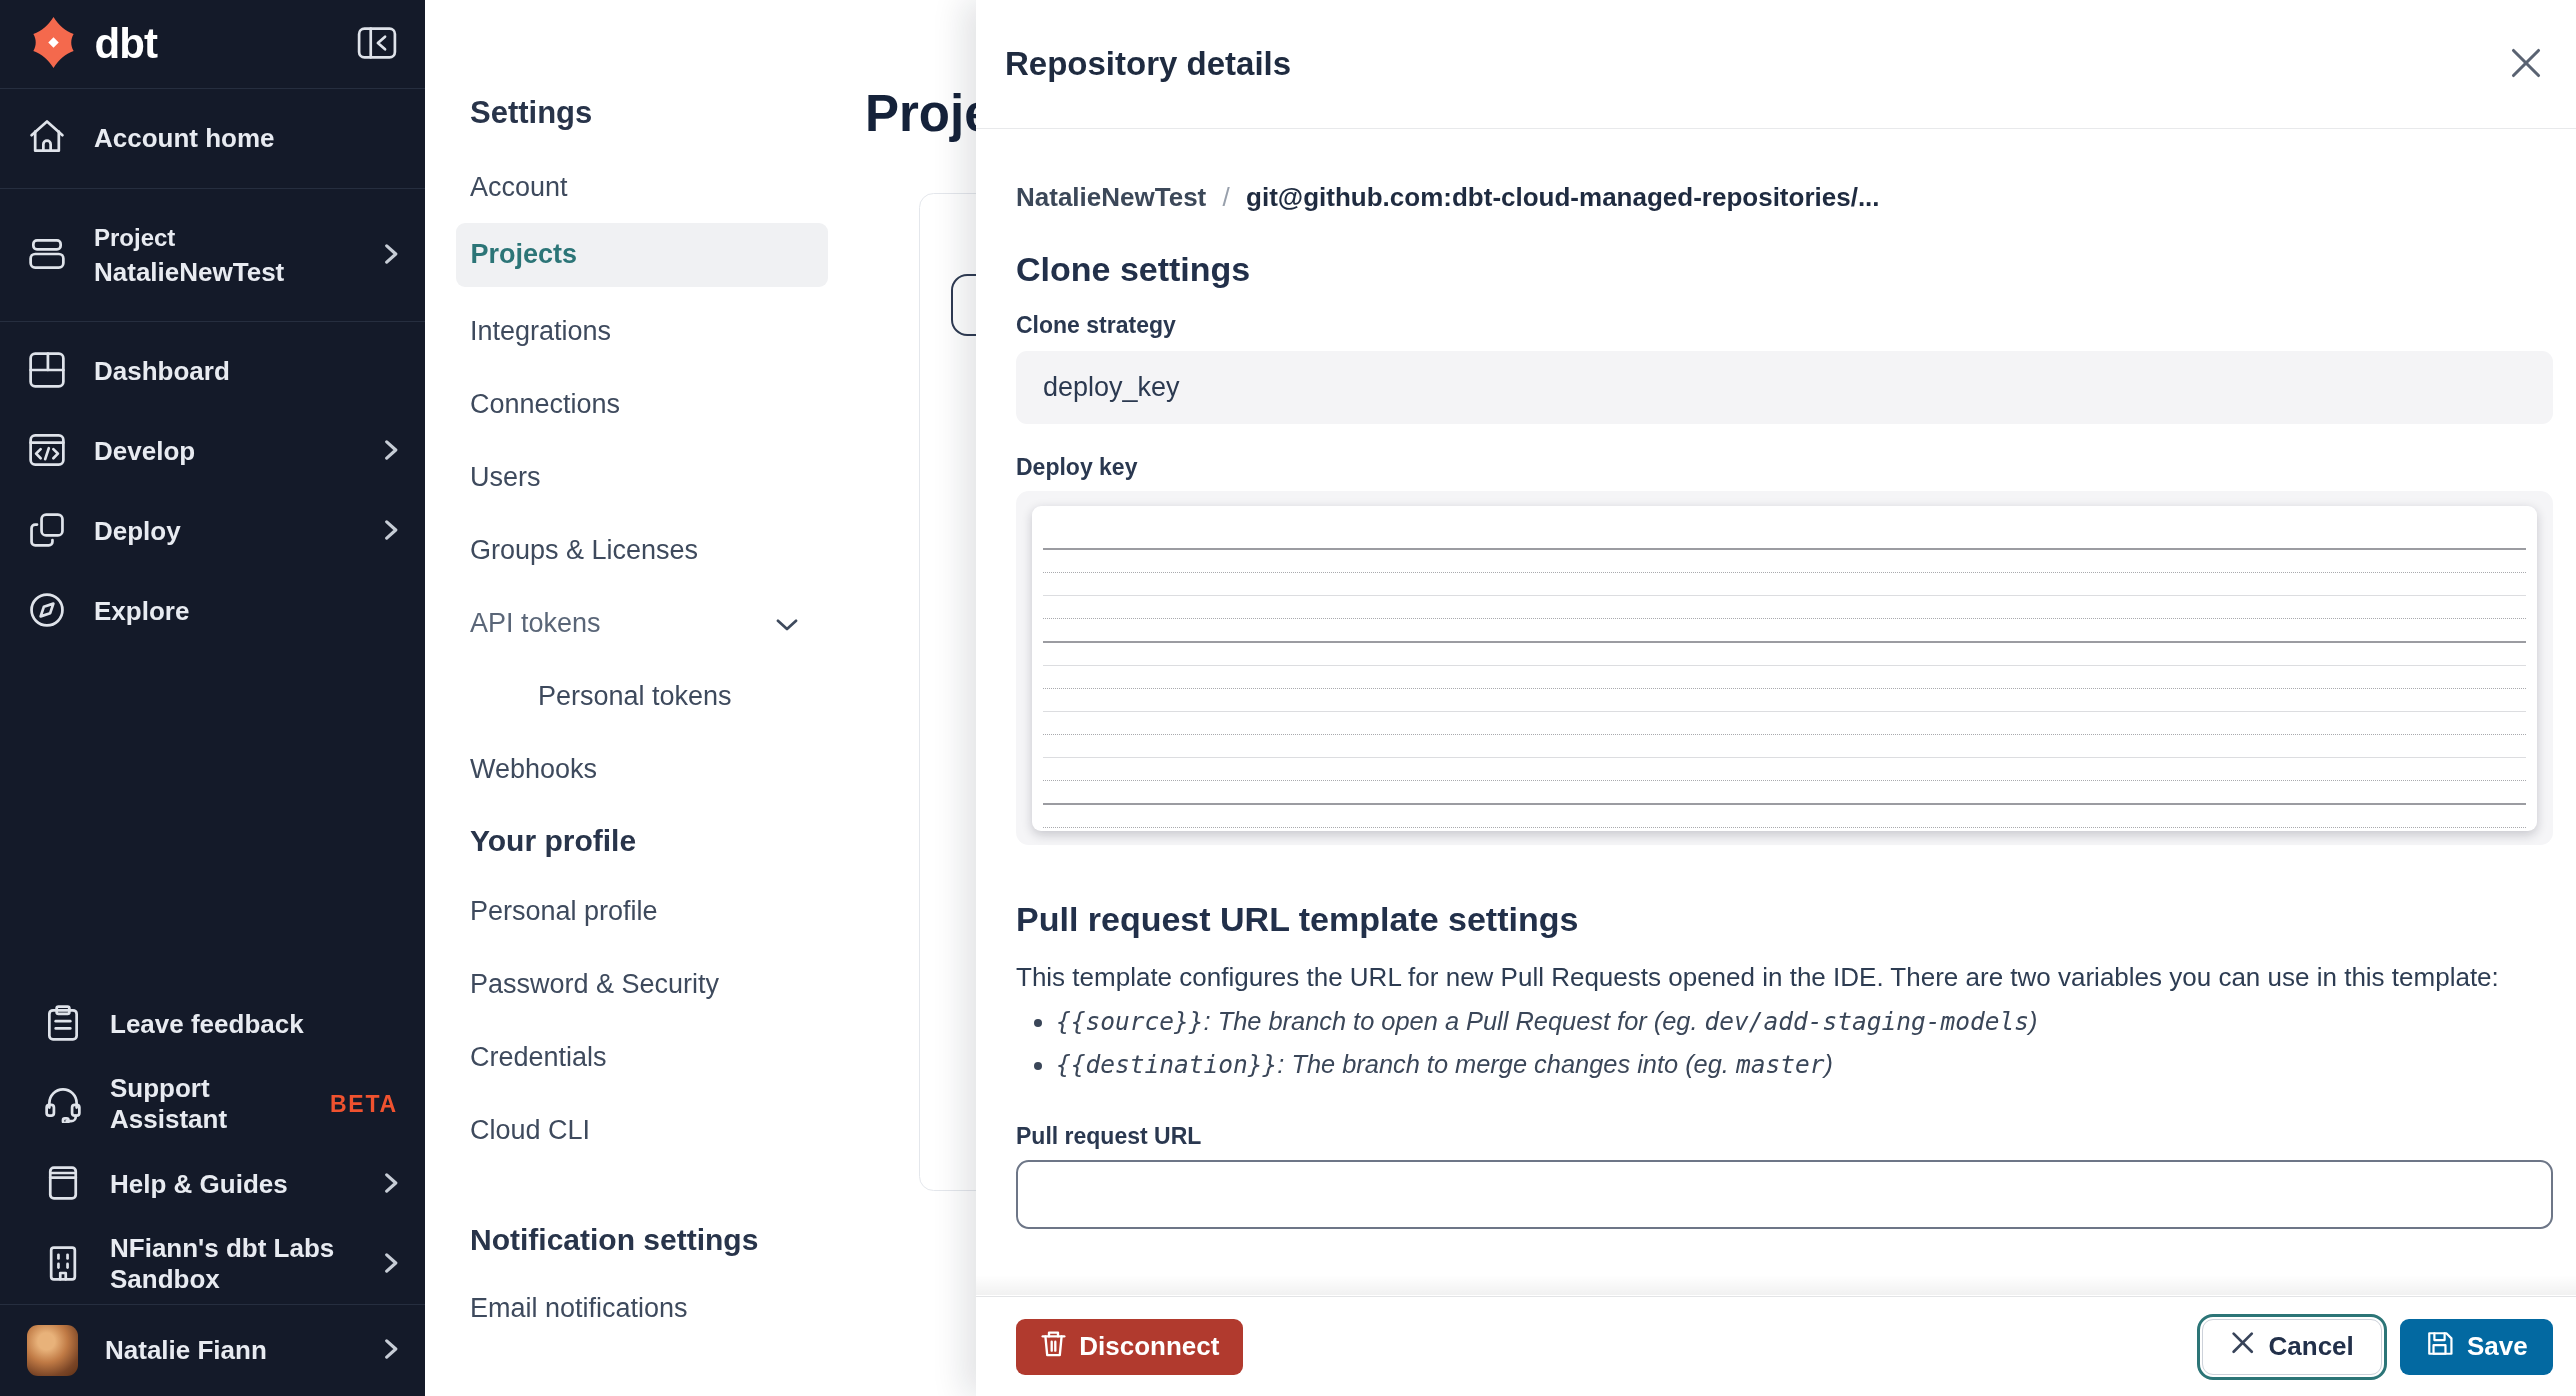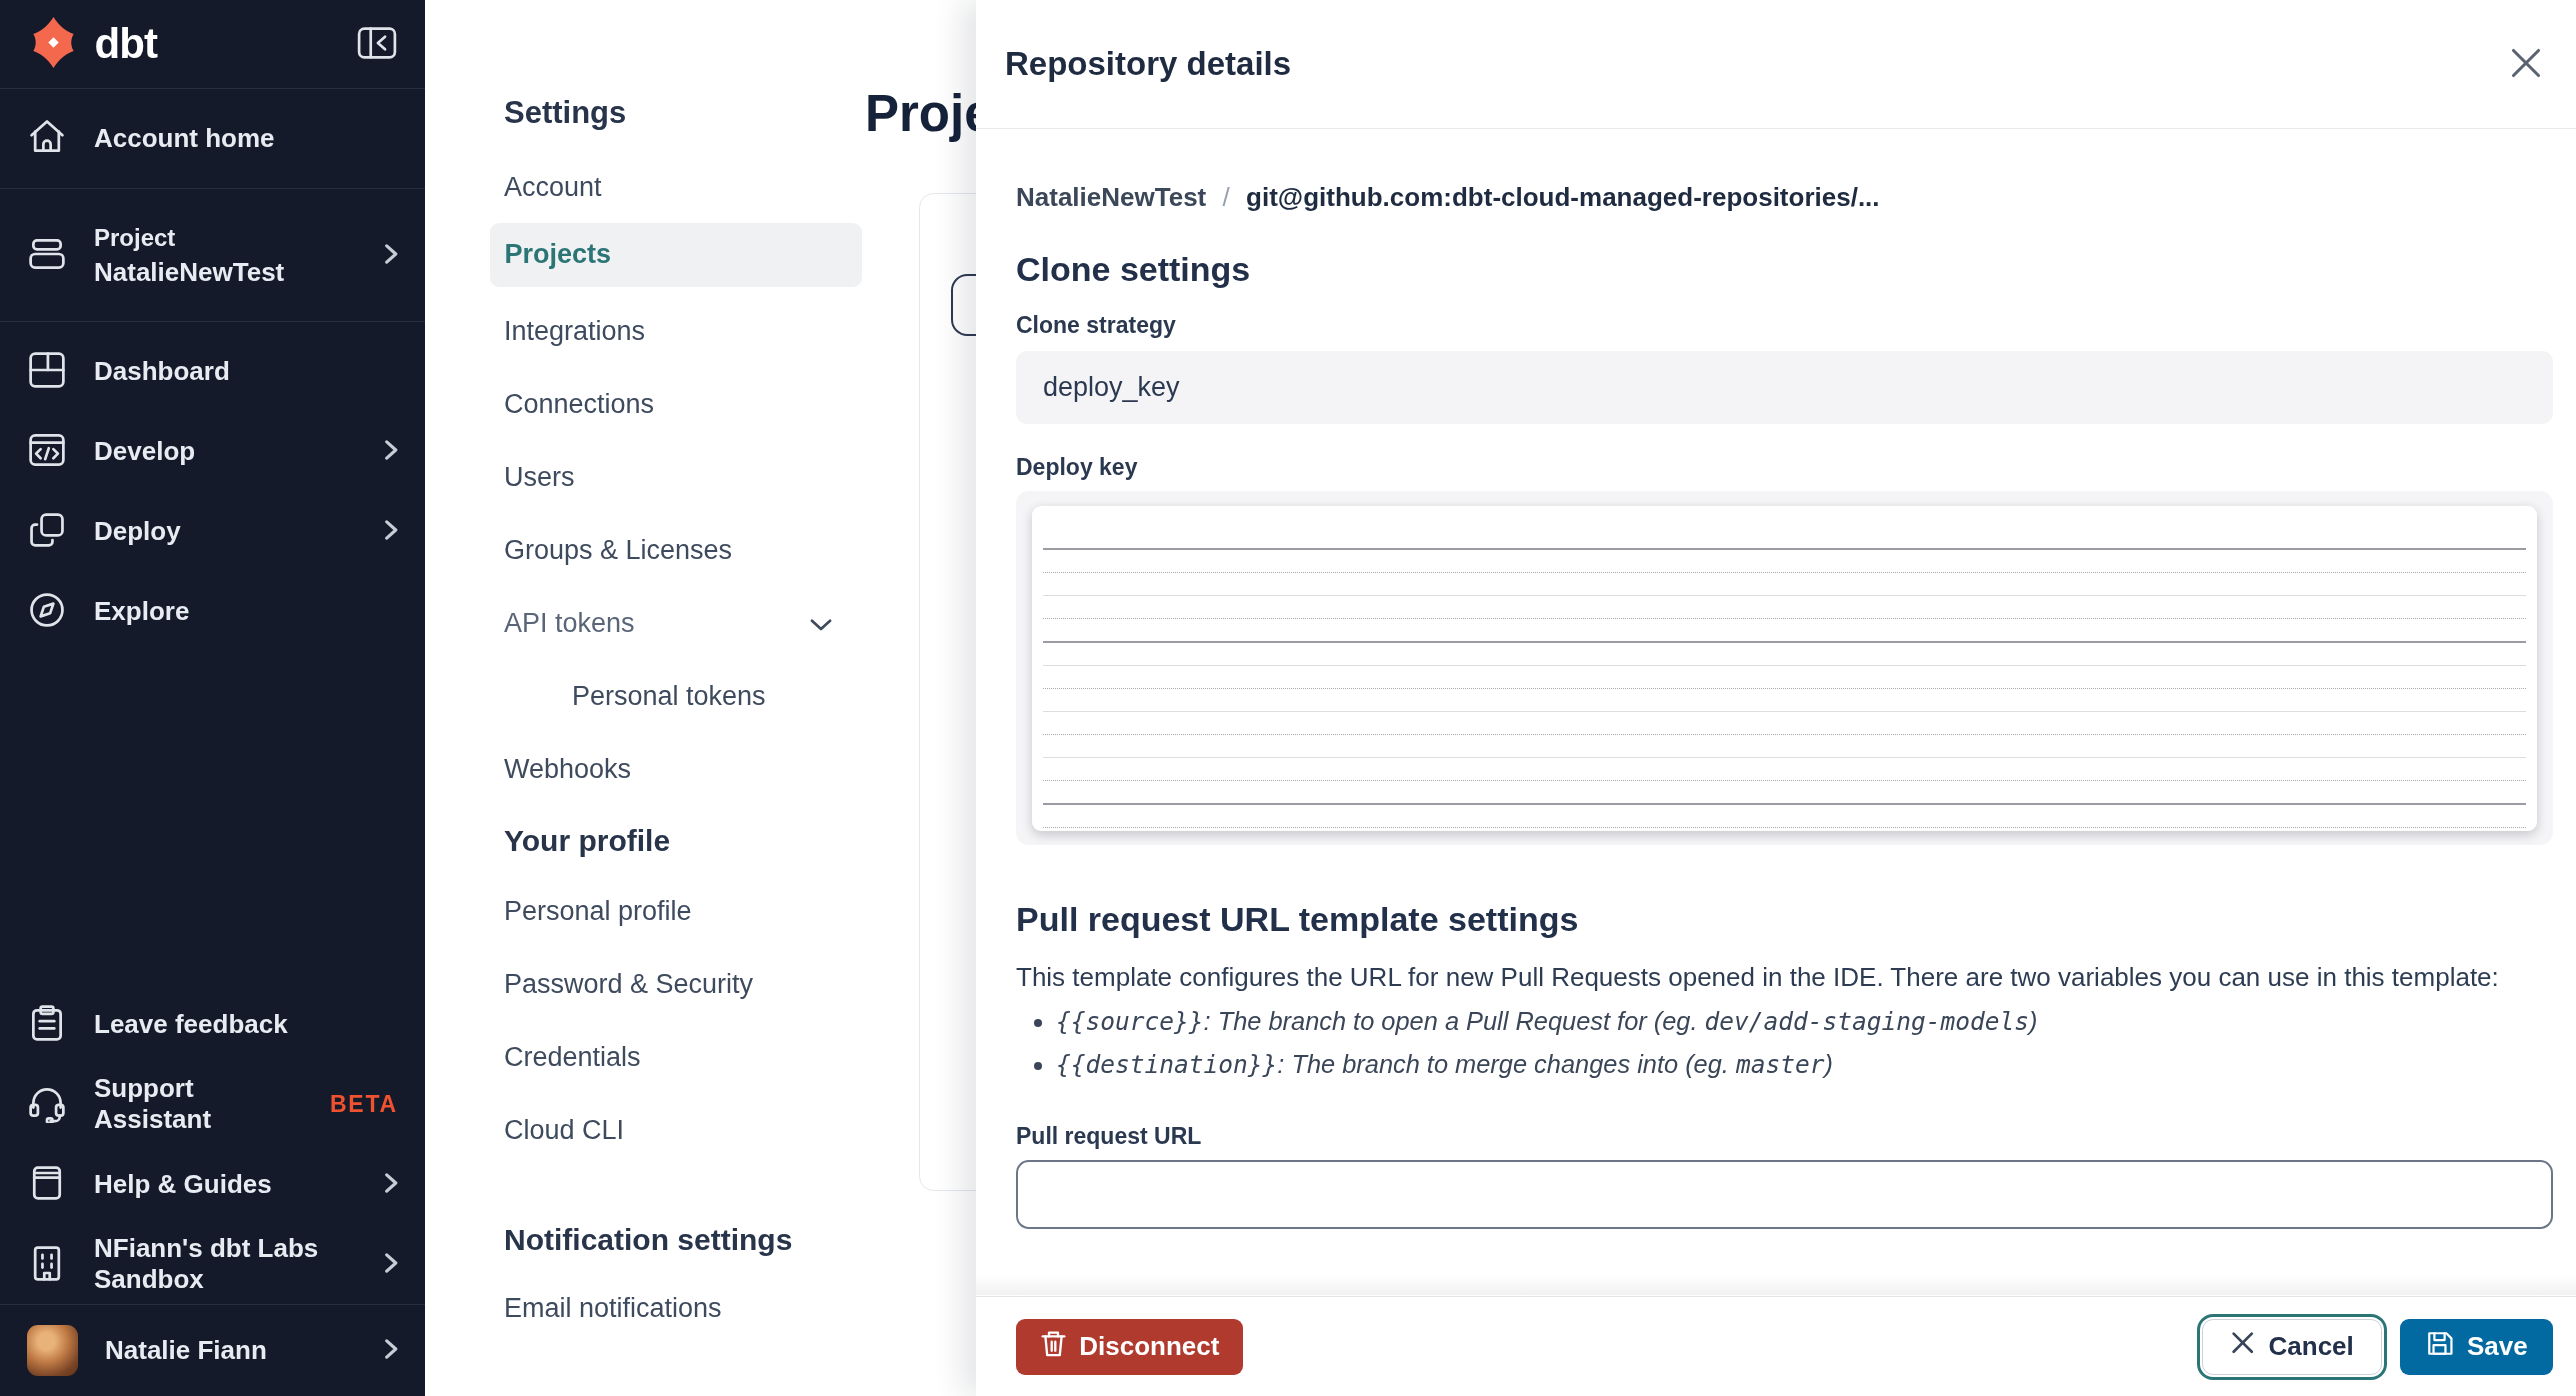--- a/index.html
+++ b/index.html
@@ -17,38 +17,38 @@
   .icon-btn{background:none;border:none;cursor:pointer;padding:0;display:flex;align-items:center;}
   .acct-row{height:100px;}
   .proj-row{height:133px;}
   .proj-text{display:flex;flex-direction:column;line-height:34px;}
   .proj-text .l1{font-weight:600;font-size:24px;}
   .proj-text .l2{font-weight:700;font-size:26px;}
   .menu-group{padding-top:9px;}
   .menu-row{height:80px;}
   .side-label{font-size:26px;font-weight:600;color:#e8ebf1;}
   .chev-right{margin-left:auto;flex:0 0 auto;}
-  .bottom-group{margin-top:auto;}
+  .bottom-group{margin-top:auto;padding-left:16px;}
   .beta{color:#f0522f;font-weight:700;font-size:23px;letter-spacing:1.8px;margin-left:14.5px;}
   .user-row{height:92px;}
   .avatar{width:51px;height:51px;border-radius:11px;flex:0 0 auto;
           background:radial-gradient(circle at 38% 32%,#e8b27a 0 18%,#c07a45 45%,#7a4526 75%,#5d3015 100%);}
   svg.sic{stroke:#dfe3ea;fill:none;stroke-width:3;stroke-linecap:round;stroke-linejoin:round;flex:0 0 auto;}
   svg.chv{stroke:#c7cdd6;fill:none;stroke-width:3.5;stroke-linecap:round;stroke-linejoin:round;}
 
   
   .bg-main{position:absolute;left:454px;top:0;right:0;bottom:0;background:#fff;}
   .bg-title{position:absolute;left:411px;top:84px;font-size:51px;font-weight:700;color:#15223a;margin:0;white-space:nowrap;}
   .bg-card{position:absolute;left:465px;top:193px;width:744px;height:998px;background:#fff;
            border:1.8px solid #e4e7ec;border-radius:14.5px;box-sizing:border-box;}
   .bg-ghost-btn{position:absolute;left:31px;top:80px;width:254px;height:62px;border:2.7px solid #2f3b53;
                 border-radius:16.3px;background:#fff;box-sizing:border-box;}
 
   
-  .settings-col{position:absolute;left:470px;top:0;width:522px;height:100%;padding-top:93px;box-sizing:border-box;}
+  .settings-col{position:absolute;left:436px;top:0;width:522px;height:100%;padding-top:93px;box-sizing:border-box;}
   .s-heading{font-size:31px;font-weight:700;color:#28344a;padding-left:34px;margin:0 0 33px;line-height:40px;}
   .nav-item{display:flex;align-items:center;height:42px;margin:0 0 31px;padding-left:34px;
             font-size:27px;color:#3e4a5d;font-weight:500;width:427px;box-sizing:border-box;cursor:pointer;}
   .nav-item.active{margin-left:20px;margin-bottom:23.6px;padding-left:14.5px;width:372px;height:64px;
                    border-radius:9px;background:#f0f1f3;color:#2c7577;font-weight:700;}
   .nav-item.pre-pill{margin-bottom:14.5px;}
   .nav-item.muted{color:#5a6678;}
   .nav-item.mt12{margin-top:11px;}
   .nav-item.mt30{margin-top:27px;text-align:center;}
   .nav-item.indent{padding-left:102px;}

